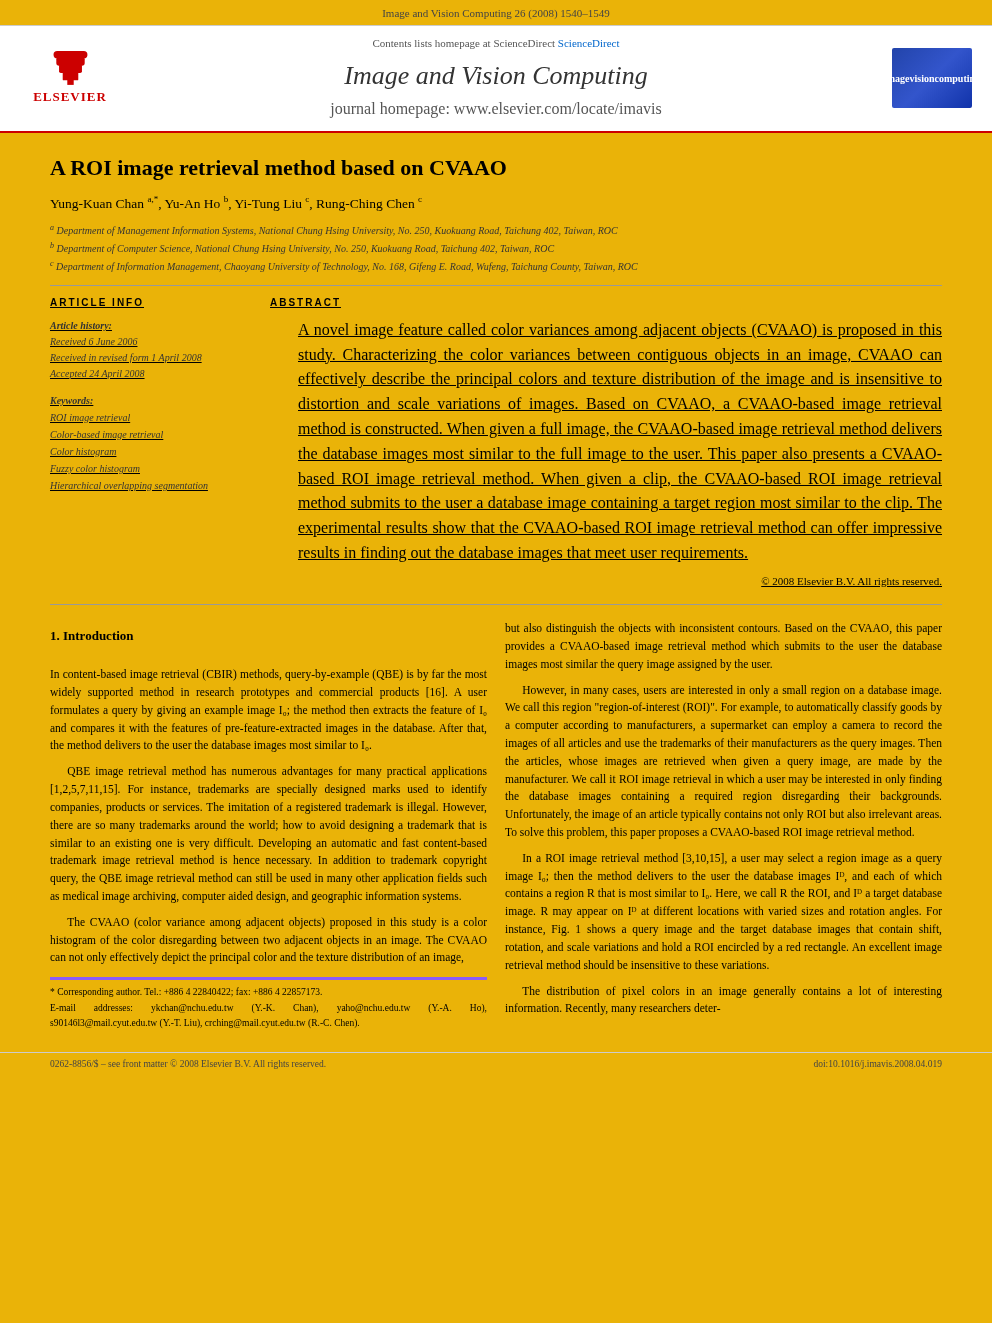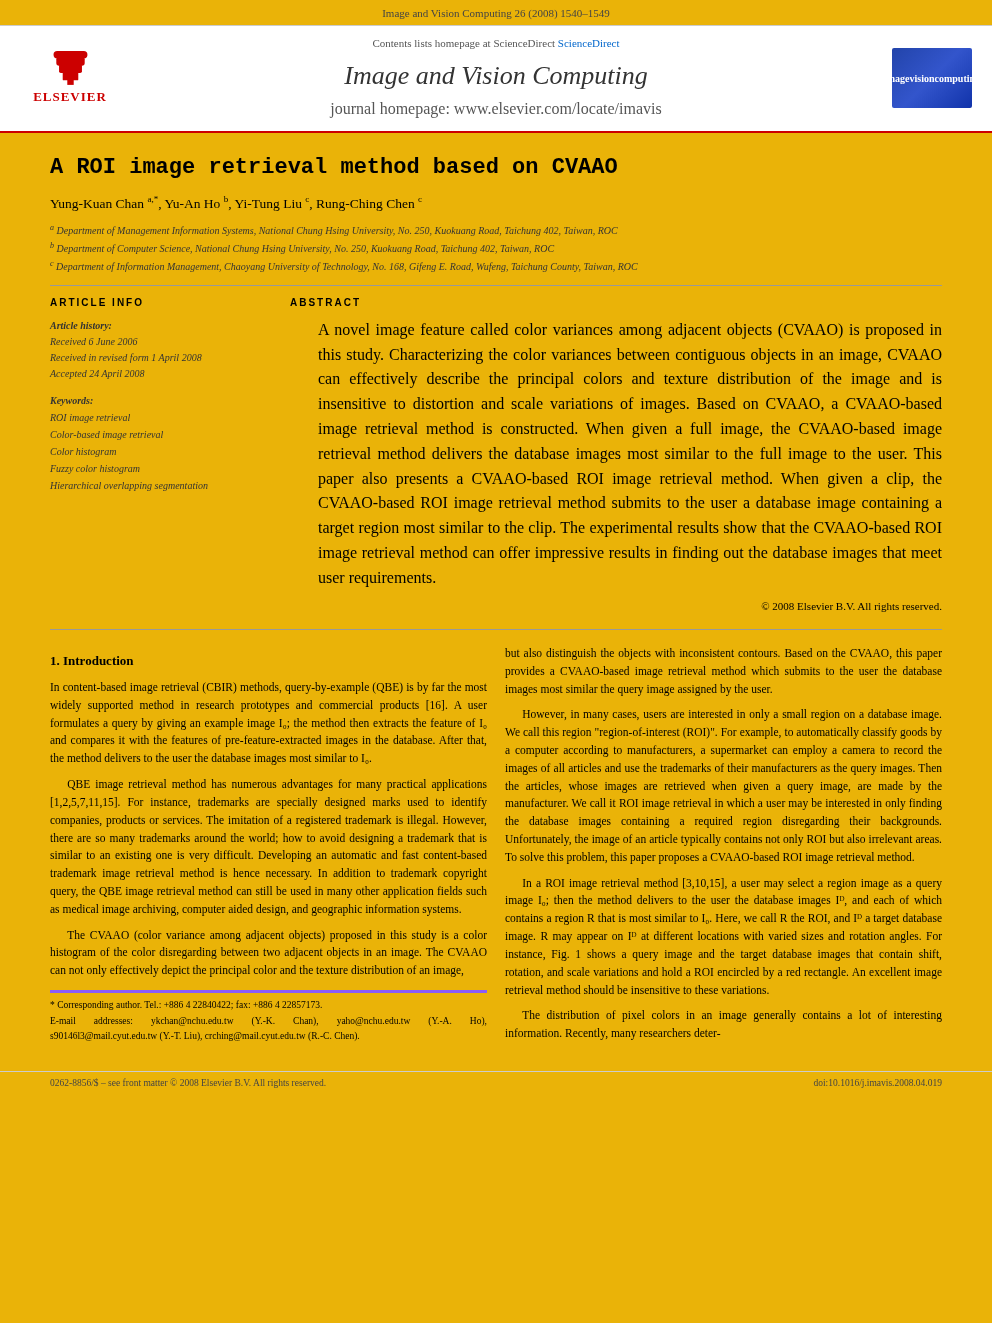--- a/index.html
+++ b/index.html
@@ -108,21 +108,21 @@
     .article-content {
       padding: 20px 50px 20px 50px;
     }
 
     
     .article-title {
       font-size: 22px;
       font-weight: bold;
       color: #000;
       margin-bottom: 10px;
-      font-family: Liberation Mono, monospace;
+      font-family: Liberation Serif, serif;
     }
 
     
     .authors-line {
       font-size: 13.5px;
       color: #000;
       margin-bottom: 8px;
     }
     .author-sup {
       font-size: 9px;
@@ -144,22 +144,22 @@
     
     .hr-thin {
       border: none;
       border-top: 1px solid #999;
       margin: 10px 0;
     }
 
     
     .two-col {
       display: flex;
-      gap: 20px;
       margin-bottom: 15px;
+      text-decoration: underline;
     }
     .col-left {
       width: 220px;
       flex-shrink: 0;
     }
     .col-right {
       flex: 1;
     }
 
     
@@ -220,21 +220,21 @@
       font-size: 11.5px;
       color: #000;
       line-height: 1.55;
       text-align: justify;
     }
 
     .section-heading {
       font-size: 13px;
       font-weight: bold;
       color: #000;
-      margin-bottom: 8px;
+      margin-bottom: 20px;
       margin-top: 6px;
     }
 
     .body-col p {
       margin-bottom: 8px;
       text-indent: 1.5em;
     }
     .body-col p:first-of-type {
       text-indent: 0;
     }

